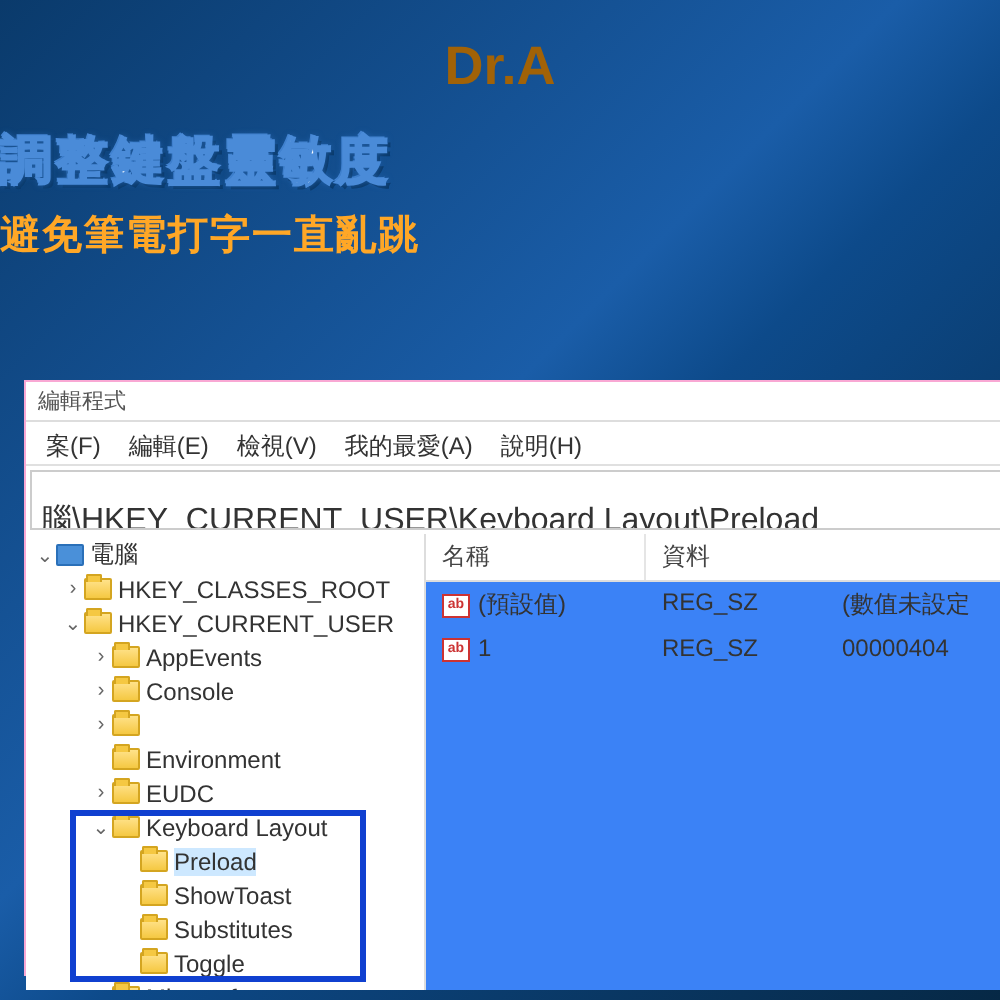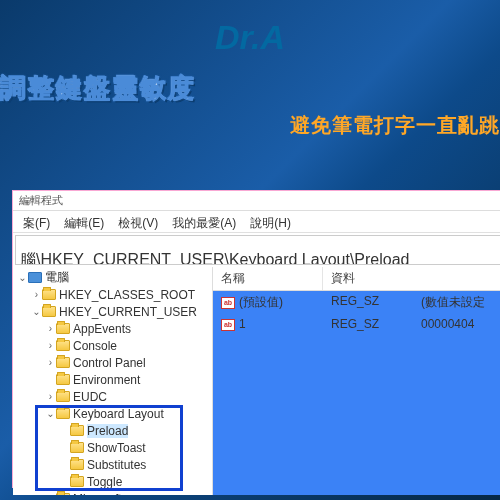--- a/index.html
+++ b/index.html
@@ -1,21 +1,21 @@
 <!DOCTYPE html>
 <html><head>
 <meta charset="utf-8">
 <style>
 *{margin:0;padding:0;box-sizing:border-box;font-family:"Microsoft JhengHei","Segoe UI",Arial,sans-serif}
 body{width:500px;height:500px;background:linear-gradient(135deg,#0a3a6b 0%,#1a5da8 45%,#0d4a8a 55%,#062845 100%);overflow:hidden;position:relative}
 .logo{text-align:center;padding:18px 0 8px}
-.logo-text{color:#0369a1;font-size:34px;font-weight:700;font-style:italic;display:inline-block;position:relative}
+.logo-text{color:#a16207;font-size:27px;font-weight:700;display:inline-block;position:relative}
 .logo-sub{color:#fff;font-size:9px;letter-spacing:3px;margin-top:-2px;font-weight:600}
 .title-main{text-align:left;color:#fff;font-size:26px;font-weight:700;letter-spacing:2px;text-shadow:0 0 3px #2a6bb8,2px 2px 0 #0a3a6b,-1px -1px 0 #4a8bd8;-webkit-text-stroke:1px #4a8bd8;margin-top:6px}
-.title-sub{text-align:right;color:#ffa726;font-size:20px;font-weight:600;letter-spacing:1px;margin-top:6px}
+.title-sub{text-align:left;color:#ffa726;font-size:20px;font-weight:600;letter-spacing:1px;margin-top:6px}
 .window{position:absolute;left:12px;top:190px;width:496px;height:298px;background:#fff;border:1px solid #f9a8d4;font-size:12px;color:#333}
 .titlebar{height:20px;background:#fff;border-bottom:1px solid #ddd;padding:2px 6px;font-size:11px;color:#555;overflow:hidden}
 .menubar{height:22px;background:#fff;border-bottom:1px solid #e0e0e0;padding:2px 4px;display:flex;gap:2px;font-size:12px}
 .menubar span{padding:2px 6px;cursor:default}
 .addrbar{height:22px;background:#fff;border:1px solid #ccc;margin:2px;padding:14px 4px;font-size:16px;color:#333;overflow:hidden;white-space:nowrap}
 .panes{display:flex;height:calc(100% - 68px)}
 .tree{width:200px;border-right:1px solid #ddd;overflow:hidden;padding:2px 0;font-size:12px;position:relative;background:#fff}
 .list{flex:1;background:#3b82f6}
 .list-header{display:flex;border-bottom:1px solid #ddd;background:#fff;font-size:12px}
 .list-header div{padding:3px 8px;border-right:1px solid #e5e5e5;color:#444;flex-shrink:0}
@@ -82,21 +82,20 @@
       <div class="tree-row">
           <span class="sp" style="width:28px"></span>
           <span class="tw">›</span>
           <span class="folder-icon"></span>
           <span>Console</span>
         </div>
       <div class="tree-row">
           <span class="sp" style="width:28px"></span>
           <span class="tw">›</span>
           <span class="folder-icon"></span>
-          <span>Control Panel</span>
         </div>
       <div class="tree-row">
           <span class="sp" style="width:39px"></span>
           <span class="folder-icon"></span>
           <span>Environment</span>
         </div>
       <div class="tree-row">
           <span class="sp" style="width:28px"></span>
           <span class="tw">›</span>
           <span class="folder-icon"></span>

